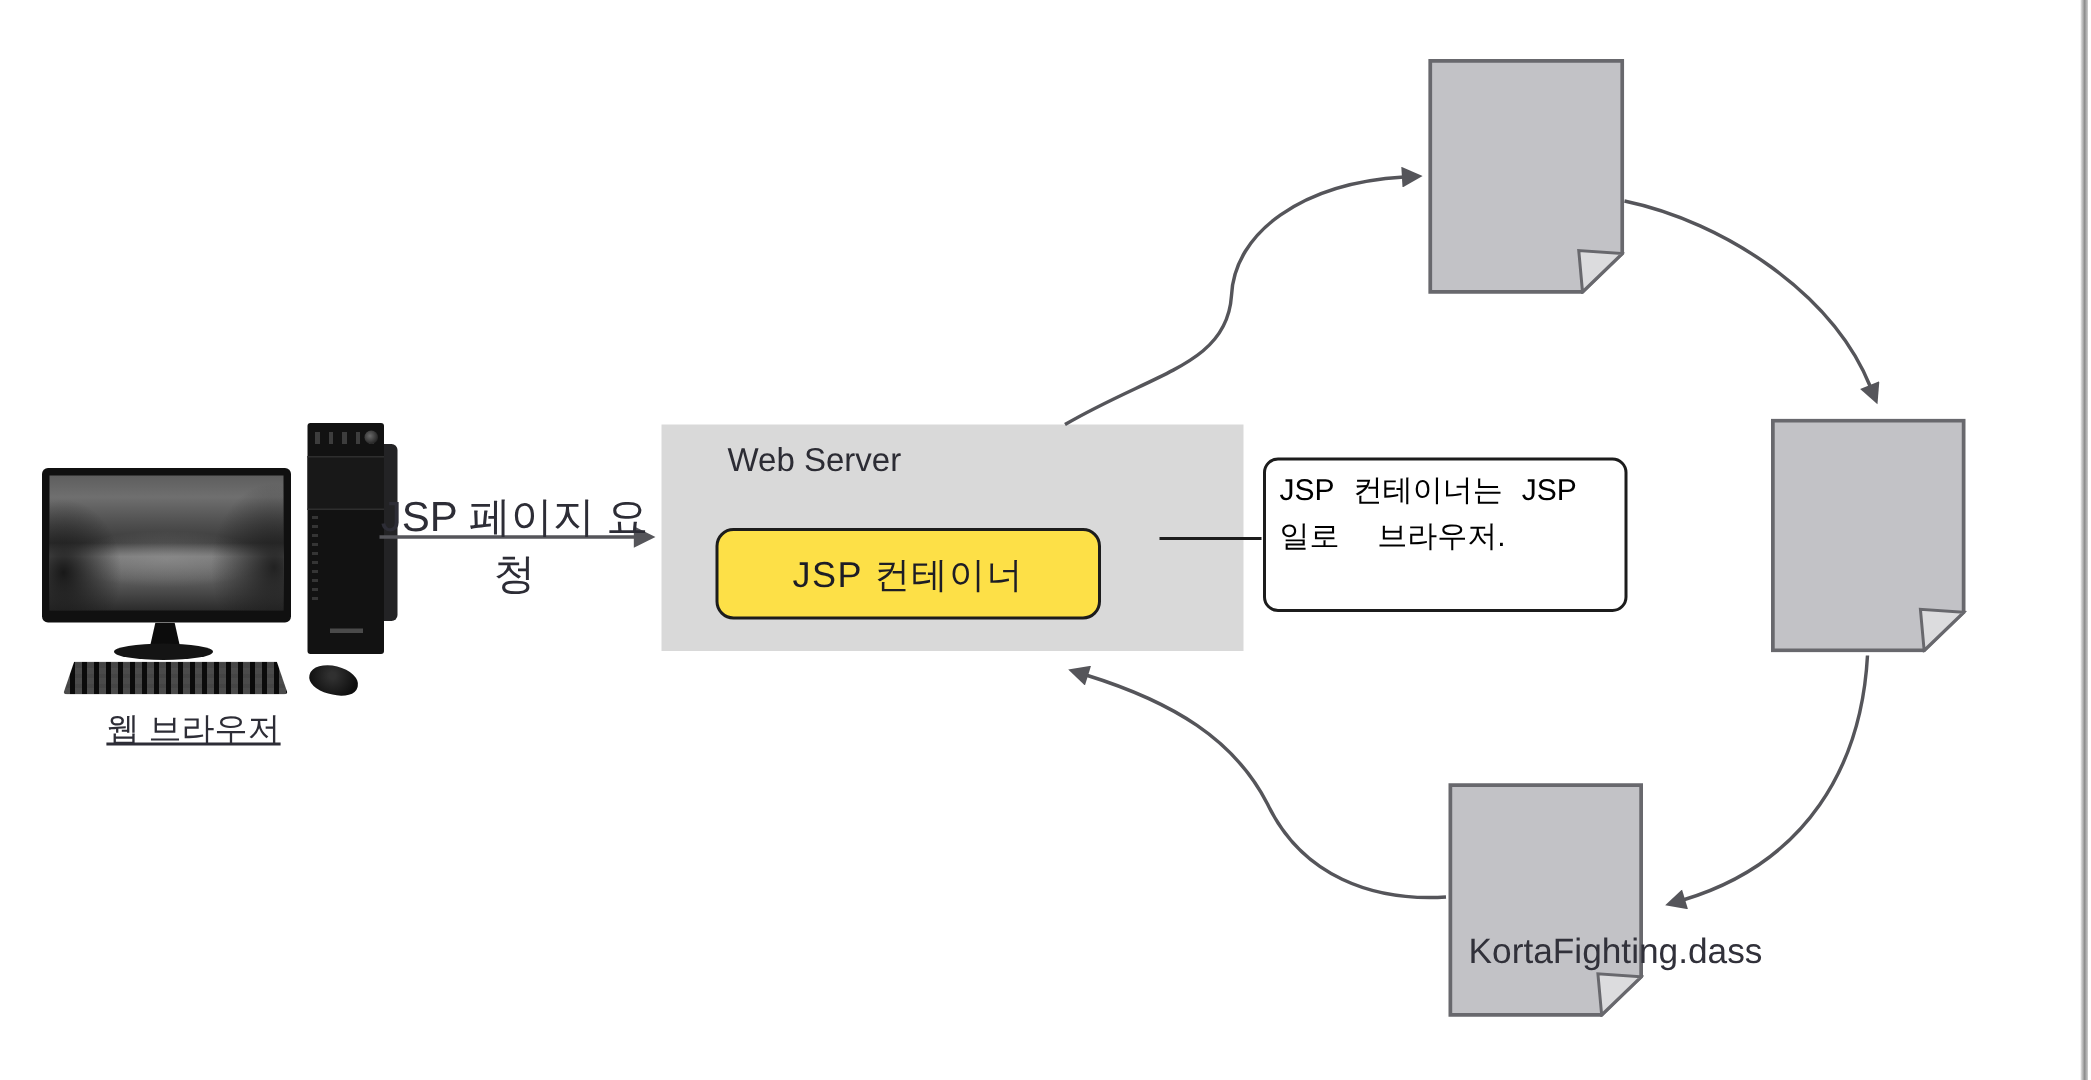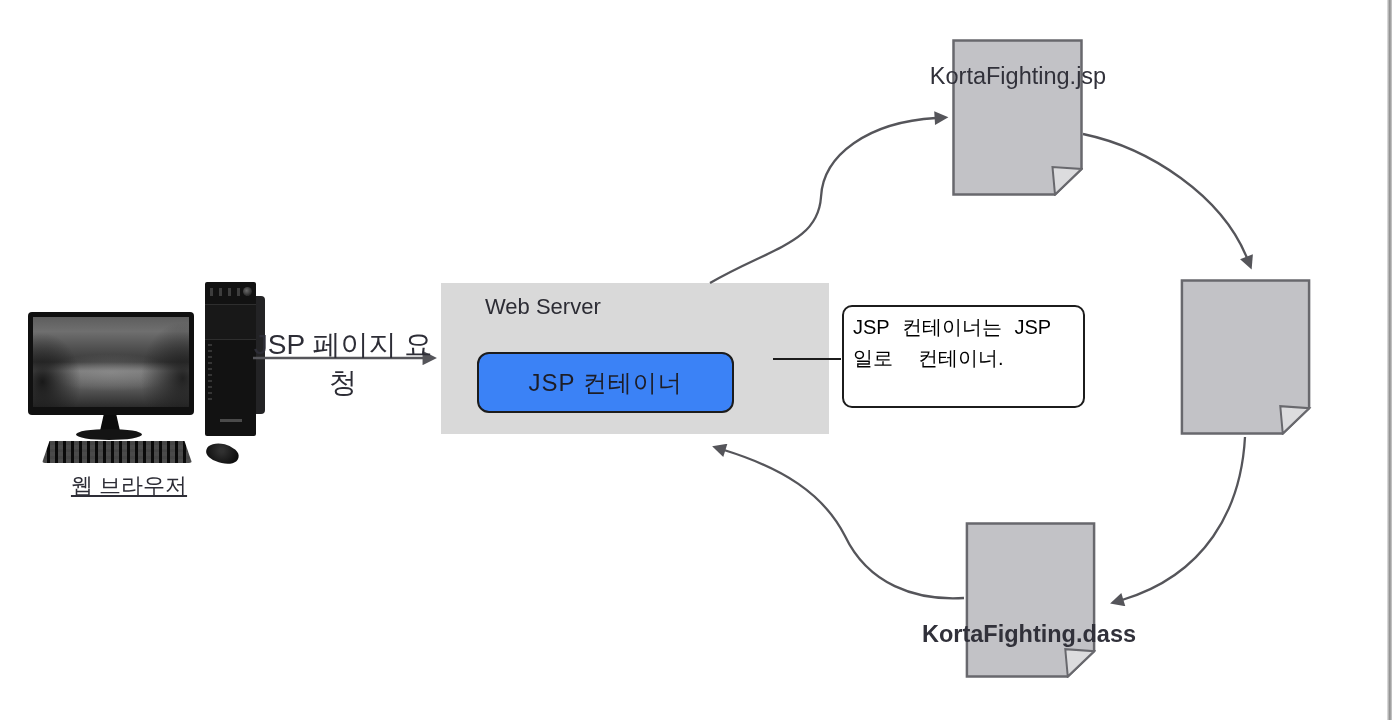--- a/index.html
+++ b/index.html
@@ -16,21 +16,21 @@
   .server{
     position:absolute;left:441px;top:283px;width:388px;height:151px;
     background:#d9d9d9;z-index:1;
   }
   .server-title{
     position:absolute;left:44px;top:11px;
     font-size:22px;color:#2c2c34;
   }
   .jsp-container{
     position:absolute;left:36px;top:69px;width:257px;height:61px;
-    box-sizing:border-box;background:#3b82f6;
+    box-sizing:border-box;background:#fde047;
     border:2.5px solid #1c1c1c;border-radius:12px;
     display:flex;align-items:center;justify-content:center;
     font-size:24px;color:#1d1d26;letter-spacing:1px;
   }
   
   .callout{
     position:absolute;left:842px;top:305px;width:243px;height:103px;
     box-sizing:border-box;background:#ffffff;
     border:2.5px solid #1c1c1c;border-radius:10px;
     padding:5px 0 0 9px;z-index:3;
@@ -43,21 +43,21 @@
   .doc{position:absolute;z-index:3;}
   .doc-jsp{left:952px;top:39px;}
   .doc-java{left:1179px;top:279px;}
   .doc-class{left:965px;top:522px;}
   .file-label{
     position:absolute;width:232px;text-align:center;z-index:4;
     font-size:23.5px;color:#31313a;
   }
   .label-jsp{left:902px;top:63px;}
   .label-java{left:1129px;top:329px;}
-  .label-class{left:913px;top:621px;font-weight:bold;}
+  .label-class{left:961px;top:621px;}
   
   .req-label{
     position:absolute;left:252px;top:326px;width:182px;
     text-align:center;font-size:28px;color:#2d2d36;z-index:3;
   }
   
   .pc-part{position:absolute;}
   .tower{left:205px;top:282px;width:51px;height:154px;background:#121212;border-radius:2px;z-index:1;}
   .tower-side{left:256px;top:296px;width:9px;height:118px;background:#232325;border-radius:0 4px 4px 0;z-index:1;}
   .t-top{position:absolute;left:5px;top:6px;right:5px;height:8px;
@@ -136,28 +136,27 @@
 
   <div class="req-label">JSP 페이지 요청</div>
 
   <div class="server">
     <div class="server-title">Web Server</div>
     <div class="jsp-container">JSP 컨테이너</div>
   </div>
 
   <div class="callout">
     <div class="callout-line">JSP 컨테이너는 JSP</div>
-    <div class="callout-line">일로  컨테이너.</div>
+    <div class="callout-line">일로  브라우저.</div>
   </div>
 
   <svg class="doc doc-jsp" width="131" height="157" viewBox="0 0 131 157">
     <path d="M1.5,1.5 H129.5 V130 L103,155.5 H1.5 Z" fill="#c2c2c6" stroke="#68686d" stroke-width="2.5"></path>
     <path d="M129.5,130 L103,155.5 L100.5,128 Z" fill="#dcdcde" stroke="#68686d" stroke-width="2"></path>
   </svg>
-  <div class="file-label label-jsp">KortaFighting.jsp</div>
 
   <svg class="doc doc-java" width="133" height="156" viewBox="0 0 131 157">
     <path d="M1.5,1.5 H129.5 V130 L103,155.5 H1.5 Z" fill="#c2c2c6" stroke="#68686d" stroke-width="2.5"></path>
     <path d="M129.5,130 L103,155.5 L100.5,128 Z" fill="#dcdcde" stroke="#68686d" stroke-width="2"></path>
   </svg>
 
   <svg class="doc doc-class" width="131" height="156" viewBox="0 0 131 157">
     <path d="M1.5,1.5 H129.5 V130 L103,155.5 H1.5 Z" fill="#c2c2c6" stroke="#68686d" stroke-width="2.5"></path>
     <path d="M129.5,130 L103,155.5 L100.5,128 Z" fill="#dcdcde" stroke="#68686d" stroke-width="2"></path>
   </svg>

